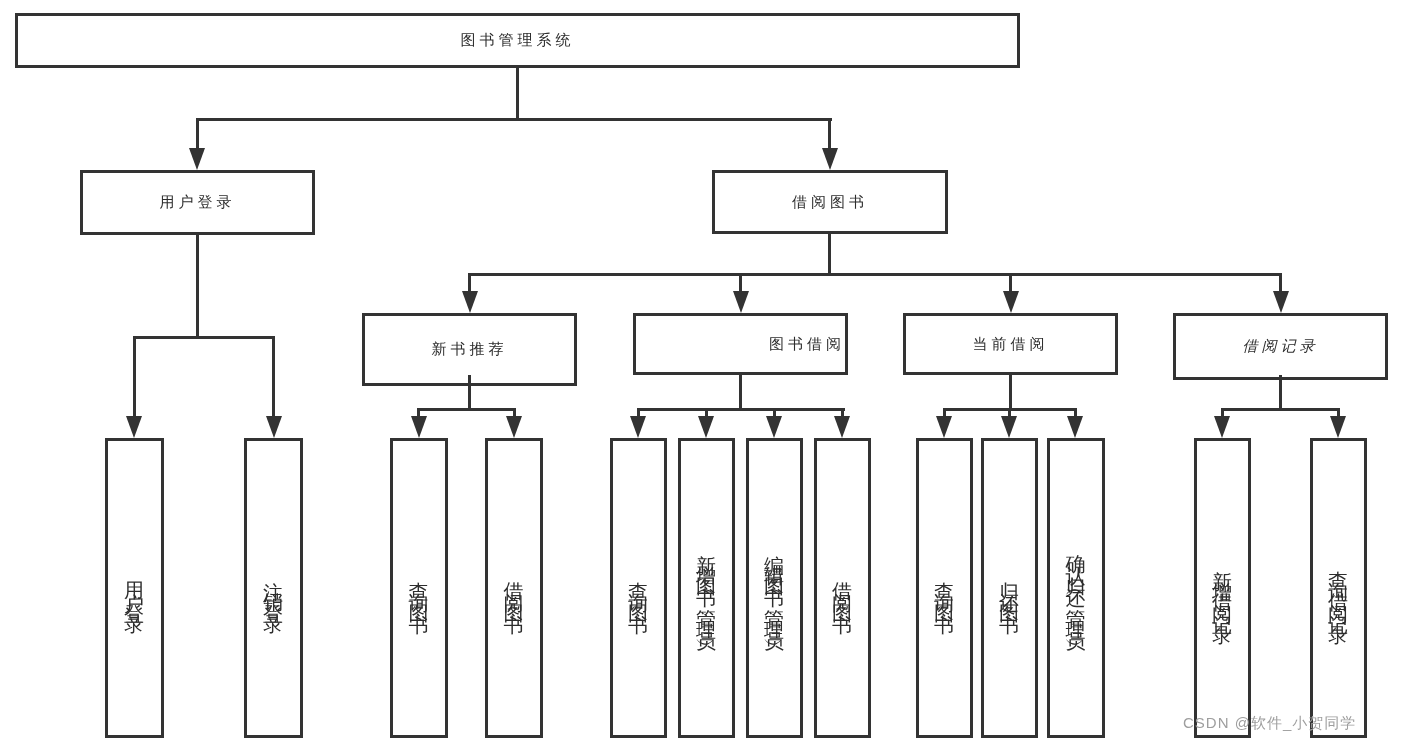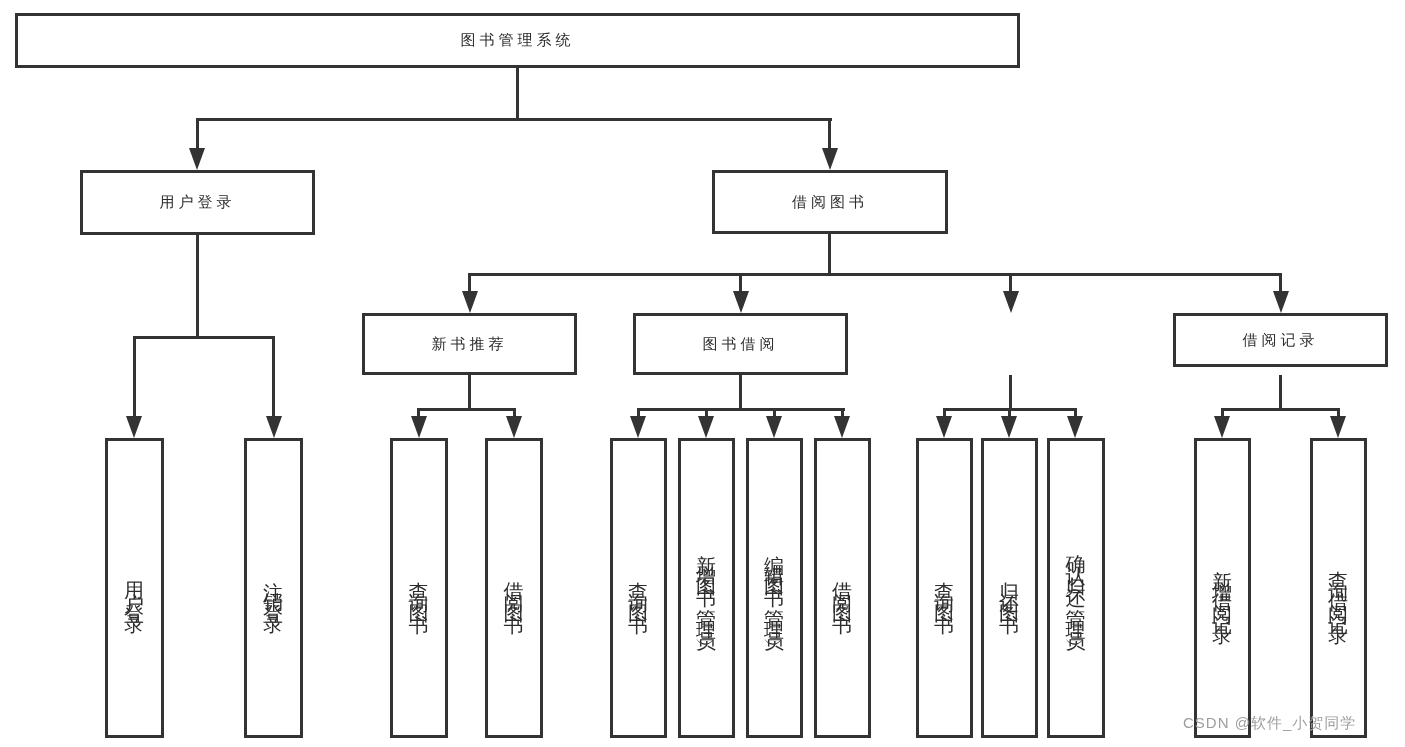--- a/index.html
+++ b/index.html
@@ -68,27 +68,30 @@
   <div class="hline" style="left:468px; top:273px; width:814px; height:3px;"></div>
   <div class="vline" style="left:468px; top:273px; width:3px; height:22px;"></div>
   <div class="vline" style="left:739px; top:273px; width:3px; height:22px;"></div>
   <div class="vline" style="left:1009px; top:273px; width:3px; height:22px;"></div>
   <div class="vline" style="left:1279px; top:273px; width:3px; height:22px;"></div>
   <div class="arrow" style="left:462px; top:291px;"></div>
   <div class="arrow" style="left:733px; top:291px;"></div>
   <div class="arrow" style="left:1003px; top:291px;"></div>
   <div class="arrow" style="left:1273px; top:291px;"></div>
 
-  <div class="node" style="left:362px; top:313px; width:215px; height:62px;">
+  <div class="node" style="left:362px; top:313px; width:215px; height:73px;">
     <span>新书推荐</span>
   </div>
-  <div class="node" style="left:633px; top:313px; width:215px; height:62px;">
+  <div class="node" style="left:633px; top:313px; width:215px; height:62px;justify-content:flex-end;">
     <span>图书借阅</span>
   </div>
-  <div class="node" style="left:1173px; top:313px; width:215px; height:54px;">
+  <div class="node" style="left:903px; top:313px; width:215px; height:62px;">
+    <span>当前借阅</span>
+  </div>
+  <div class="node" style="left:1173px; top:313px; width:215px; height:67px;font-style:italic;">
     <span>借阅记录</span>
   </div>
 
   <div class="vline" style="left:468px; top:375px; width:3px; height:33px;"></div>
   <div class="hline" style="left:417px; top:408px; width:99px; height:3px;"></div>
   <div class="vline" style="left:417px; top:408px; width:3px; height:14px;"></div>
   <div class="vline" style="left:513px; top:408px; width:3px; height:14px;"></div>
   <div class="arrow" style="left:411px; top:416px;"></div>
   <div class="arrow" style="left:506px; top:416px;"></div>
 

